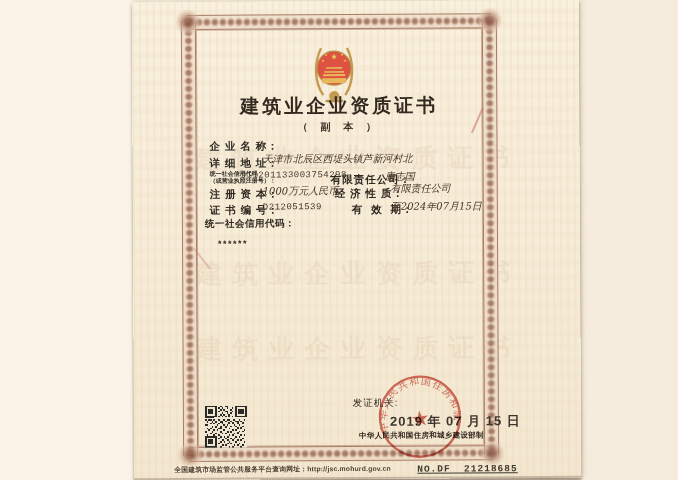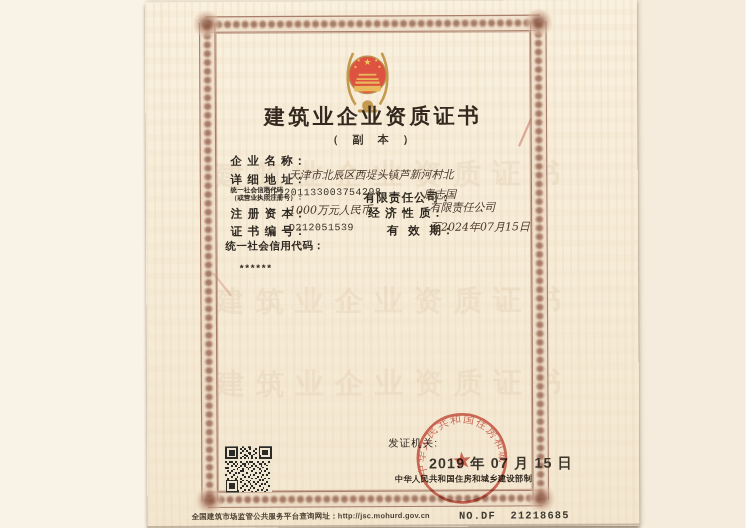--- a/index.html
+++ b/index.html
@@ -41,21 +41,21 @@
   .lbl{font-weight:bold;color:#2e2820;font-size:10.5px;letter-spacing:1px;}
   .lbl-sm{font-weight:bold;color:#2e2820;font-size:6px;line-height:6.5px;letter-spacing:0;}
   .val{font-family:"DejaVu Serif","Liberation Serif",serif;font-style:italic;color:#463527;font-size:10px;}
   .val-mono{font-family:"Liberation Mono","DejaVu Sans Mono",monospace;color:#3c332a;font-size:9px;letter-spacing:.5px;}
   .cat-lbl{font-weight:bold;color:#2e2820;font-size:9.5px;letter-spacing:.5px;}
   .stars{font-weight:bold;color:#33291f;font-size:9px;letter-spacing:1.5px;}
   .issuer{font-weight:normal;color:#2e2820;font-size:9.5px;letter-spacing:1px;}
   .date{color:#3b352c;font-size:13px;font-weight:bold;letter-spacing:1px;}
   .made-by{font-family:"DejaVu Serif","Liberation Serif",serif;font-weight:bold;color:#33291f;font-size:7.5px;letter-spacing:.3px;}
   .query{color:#4f4234;font-size:6.8px;letter-spacing:.2px;font-weight:bold;}
-  .serial{font-family:"Liberation Mono","DejaVu Sans Mono",monospace;font-weight:bold;color:#3f3a30;font-size:9.5px;letter-spacing:1px;}
+  .serial{font-family:"Liberation Mono","DejaVu Sans Mono",monospace;font-weight:bold;color:#3f3a30;font-size:9.5px;letter-spacing:1px;text-decoration:underline;}
   .seal{position:absolute;left:242px;top:372px;width:88px;height:88px;opacity:.72;mix-blend-mode:multiply;}
   .emblem{position:absolute;left:181px;top:39px;}
   .qr{position:absolute;left:70px;top:404px;width:44px;height:42px;}
   .pen-mark{position:absolute;left:344px;top:106px;width:2px;height:28px;
     background:rgba(195,115,100,.55);transform:rotate(24deg);border-radius:2px;}
   .pen-mark2{position:absolute;left:68px;top:244px;width:1.5px;height:26px;
     background:rgba(205,130,115,.4);transform:rotate(-38deg);border-radius:2px;}
 </style>
 </head>
 <body>

